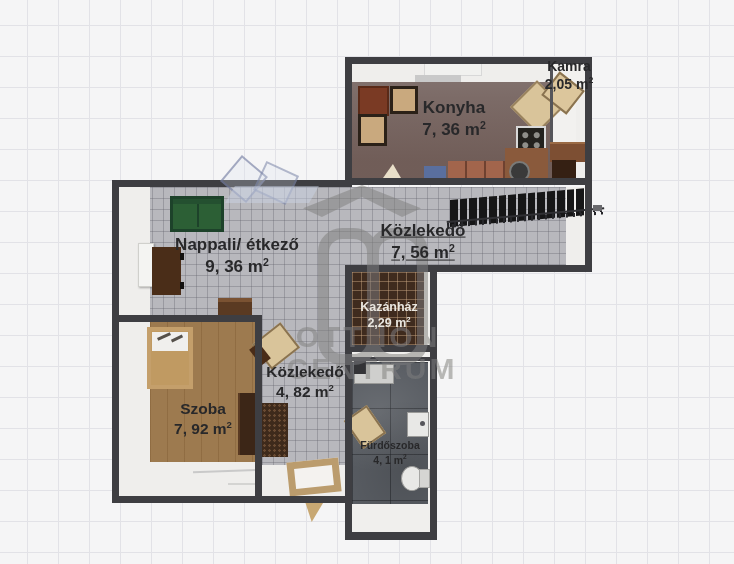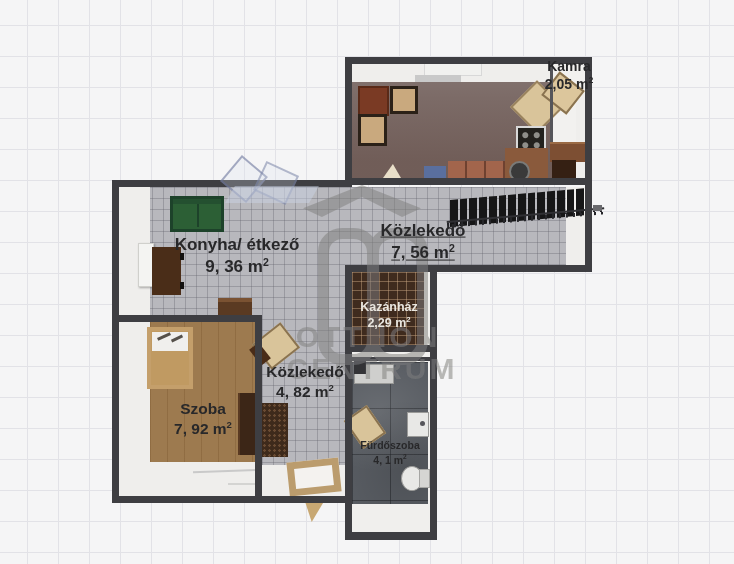--- a/index.html
+++ b/index.html
@@ -199,26 +199,30 @@
 
   <div class="watermark">
     <div style="position:absolute;left:303px;top:185px;width:118px;height:40px;background:#58585c;
                 clip-path:polygon(50% 0,100% 58%,84% 80%,50% 30%,16% 80%,0 58%);"></div>
     <div class="wm-glyph" style="left:318px;top:228px;width:38px;height:115px;" aria-label="OC"></div>
     <div class="wm-glyph" style="left:368px;top:228px;width:38px;height:115px;"></div>
     <div class="wm-text" style="left:368px;top:320px;">OTTHON</div>
     <div class="wm-text" style="left:372px;top:352px;">CENTRUM</div>
   </div>
 
+  <div class="rlabel lg" style="left:454px;top:119px;">
+    <div>Konyha</div>
+    <div><span>7, 36 m</span><sup>2</sup></div>
+  </div>
   <div class="rlabel xxs" style="left:569px;top:75px;">
     <div>Kamra</div>
     <div><span>2,05 m</span><sup>2</sup></div>
   </div>
   <div class="rlabel lg" style="left:237px;top:256px;">
-    <div>Konyha/ étkező</div>
+    <div>Nappali/ étkező</div>
     <div><span>9, 36 m</span><sup>2</sup></div>
   </div>
   <div class="rlabel lg" style="left:423px;top:242px;text-decoration:underline;">
     <div>Közlekedő</div>
     <div><span>7, 56 m</span><sup>2</sup></div>
   </div>
   <div class="rlabel sm" style="left:389px;top:315px;">
     <div>Kazánház</div>
     <div><span>2,29 m</span><sup>2</sup></div>
   </div>

